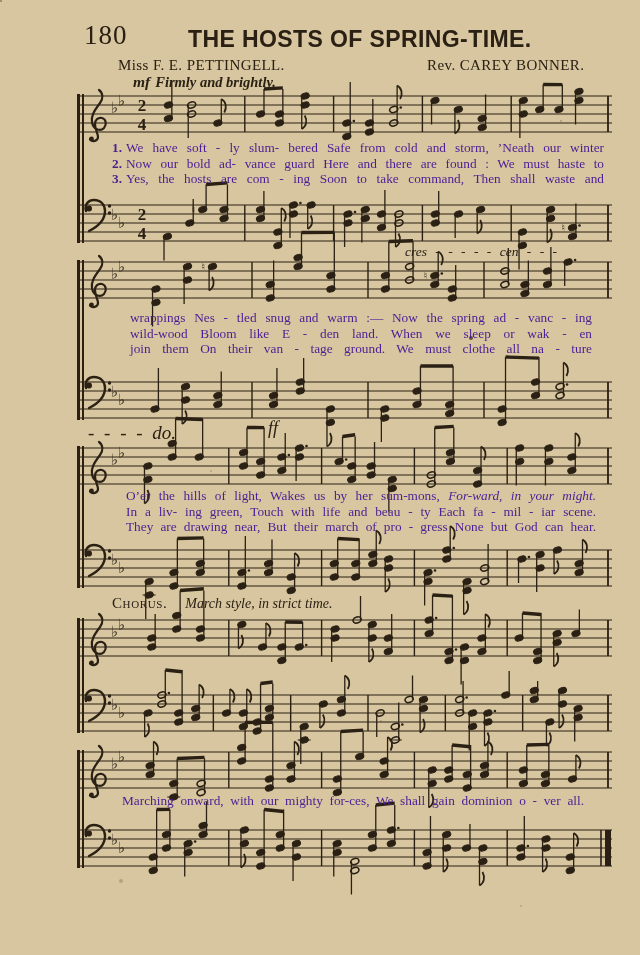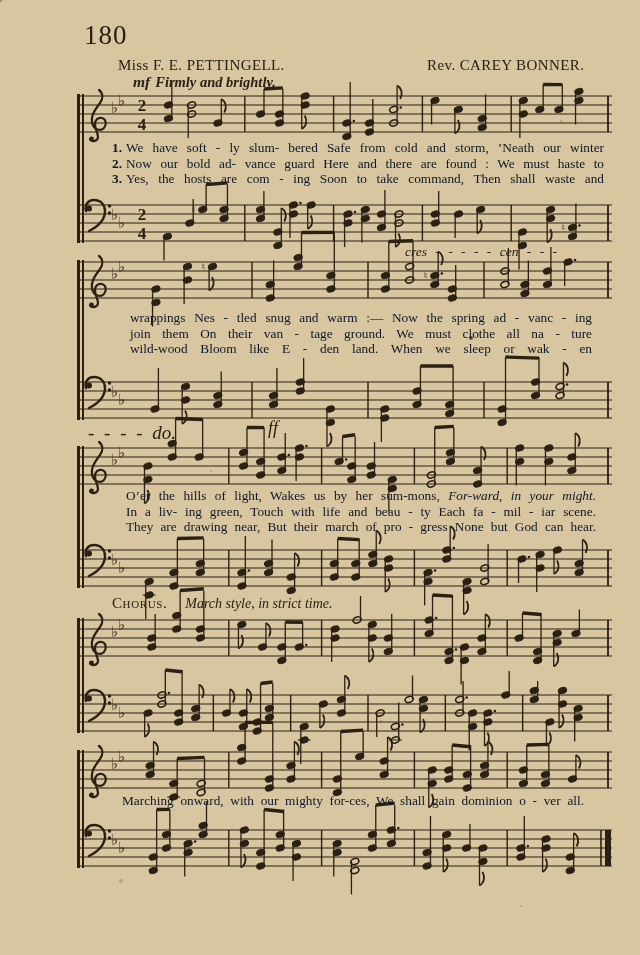--- a/index.html
+++ b/index.html
@@ -18,21 +18,21 @@
   .abs{position:absolute;}
   .pageno{left:84px;top:20px;font-size:27px;letter-spacing:1px;}
   .title{left:188px;top:26px;font-family:"Liberation Sans",sans-serif;font-weight:700;font-size:23px;letter-spacing:.4px;white-space:nowrap;}
   .credit{top:57px;font-size:15px;letter-spacing:.4px;white-space:nowrap;}
   .credit.author{left:118px;}
   .credit.composer{left:427px;}
   .tempo{left:133px;top:73px;font-style:italic;font-weight:700;font-size:14.5px;white-space:nowrap;}
   .tempo .dyn{font-size:15.5px;margin-right:5px;}
   .staff{left:80px;width:532px;height:66px;overflow:visible;}
   .bracket{left:77px;width:7px;background:linear-gradient(90deg,#2a2014 0 3.4px,transparent 3.4px 5px,#2a2014 5px 6.4px);}
-  .lyr{font-size:13.3px;line-height:15.7px;color:#0f172a;}
+  .lyr{font-size:13.3px;line-height:15.7px;color:#4c1d95;}
   .jline{text-align:justify;text-align-last:justify;}
   .vnum{font-weight:700;margin-right:4px;}
   .ital{font-style:italic;}
   .cres{left:405px;top:244px;width:212px;font-style:italic;font-size:13.5px;word-spacing:5px;white-space:nowrap;}
   .doline{left:88px;top:422px;font-style:italic;font-size:19px;word-spacing:5px;white-space:nowrap;}
   .ff{left:268px;top:418px;font-style:italic;font-weight:400;font-size:18px;}
   .chorus-head{left:112px;top:595px;font-size:14px;white-space:nowrap;}
   .chorus-head .lbl{font-variant:small-caps;letter-spacing:.6px;font-size:15px;}
   .chorus-head .dir{font-style:italic;margin-left:18px;text-align:right;}
   .specks{left:0;top:0;width:2px;height:2px;border-radius:50%;background:rgba(80,50,25,.5);
@@ -41,20 +41,21 @@
     120px 880px 0 1px rgba(110,80,45,.3), 520px 905px 0 0 rgba(90,60,30,.25);}
 </style>
 </head>
 <body>
 
 <div class="page">
 
   <div class="abs specks"></div>
 
   <div class="abs pageno">180</div>
+  <div class="abs title">THE HOSTS OF SPRING-TIME.</div>
 
   <div class="abs credit author">Miss F. E. PETTINGELL.</div>
   <div class="abs credit composer">Rev. CAREY BONNER.</div>
 
   <div class="abs tempo">
     <span class="dyn">mf</span><span>Firmly and brightly.</span>
   </div>
 
   <div class="abs bracket" style="top:94px;height:149px;"></div>
   <div class="abs bracket" style="top:260px;height:160px;"></div>
@@ -831,22 +832,22 @@
   <div class="abs lyr" style="left:112px;top:140px;width:492px;">
     <div class="jline"><span class="vnum">1.</span><span>We have soft - ly slum- bered Safe from cold and storm, ’Neath our winter</span></div>
     <div class="jline"><span class="vnum">2.</span><span>Now our bold ad- vance guard Here and there are found : We must haste to</span></div>
     <div class="jline"><span class="vnum">3.</span><span>Yes, the hosts are com - ing Soon to take command, Then shall waste and</span></div>
   </div>
 
   <div class="abs cres">cres - - - - - cen - - -</div>
 
   <div class="abs lyr" style="left:130px;top:310px;width:462px;">
     <div class="jline">wrappings Nes - tled snug and warm :— Now the spring ad - vanc - ing</div>
+    <div class="jline">wild-wood Bloom like E - den land. When we sleep or wak - en</div>
     <div class="jline">join them On their van - tage ground. We must clothe all na - ture</div>
-    <div class="jline">wild-wood Bloom like E - den land. When we sleep or wak - en</div>
   </div>
 
   <div class="abs doline">- - - - do.</div>
   <div class="abs ff">ff</div>
 
   <div class="abs lyr" style="left:126px;top:488px;width:470px;">
     <div class="jline"><span>O’er the hills of light, Wakes us by her sum-mons, </span><span class="ital">For-ward, in your might.</span></div>
     <div class="jline"><span>In a liv- ing green, Touch with life and beau - ty Each fa - mil - iar scene.</span><span class="ital"></span></div>
     <div class="jline"><span>They are drawing near, But their march of pro - gress None but God can hear.</span><span class="ital"></span></div>
   </div>

